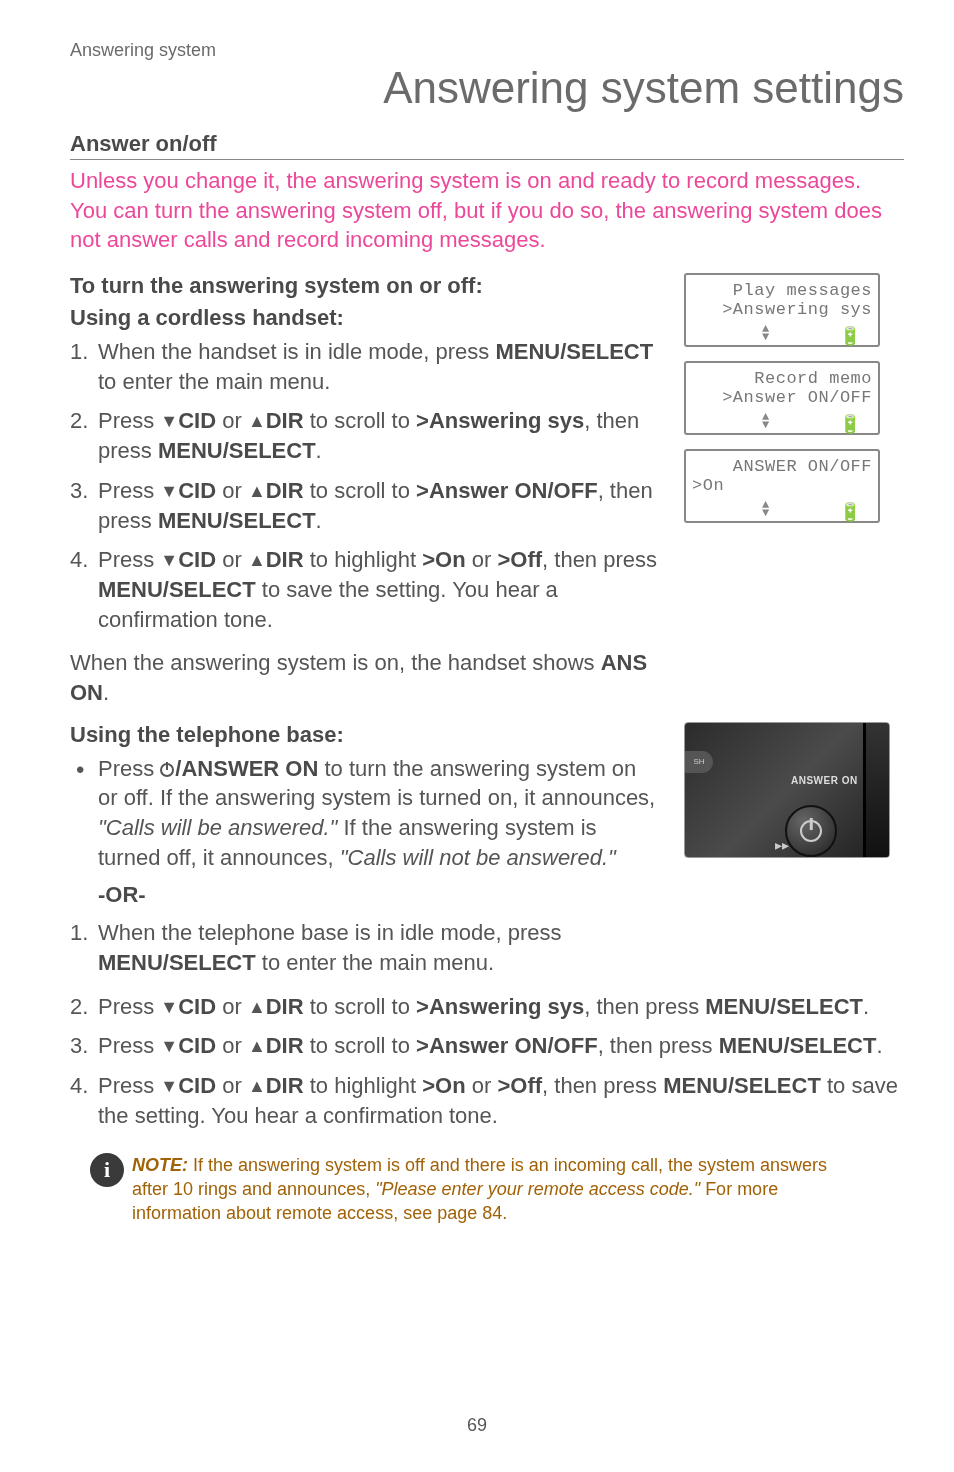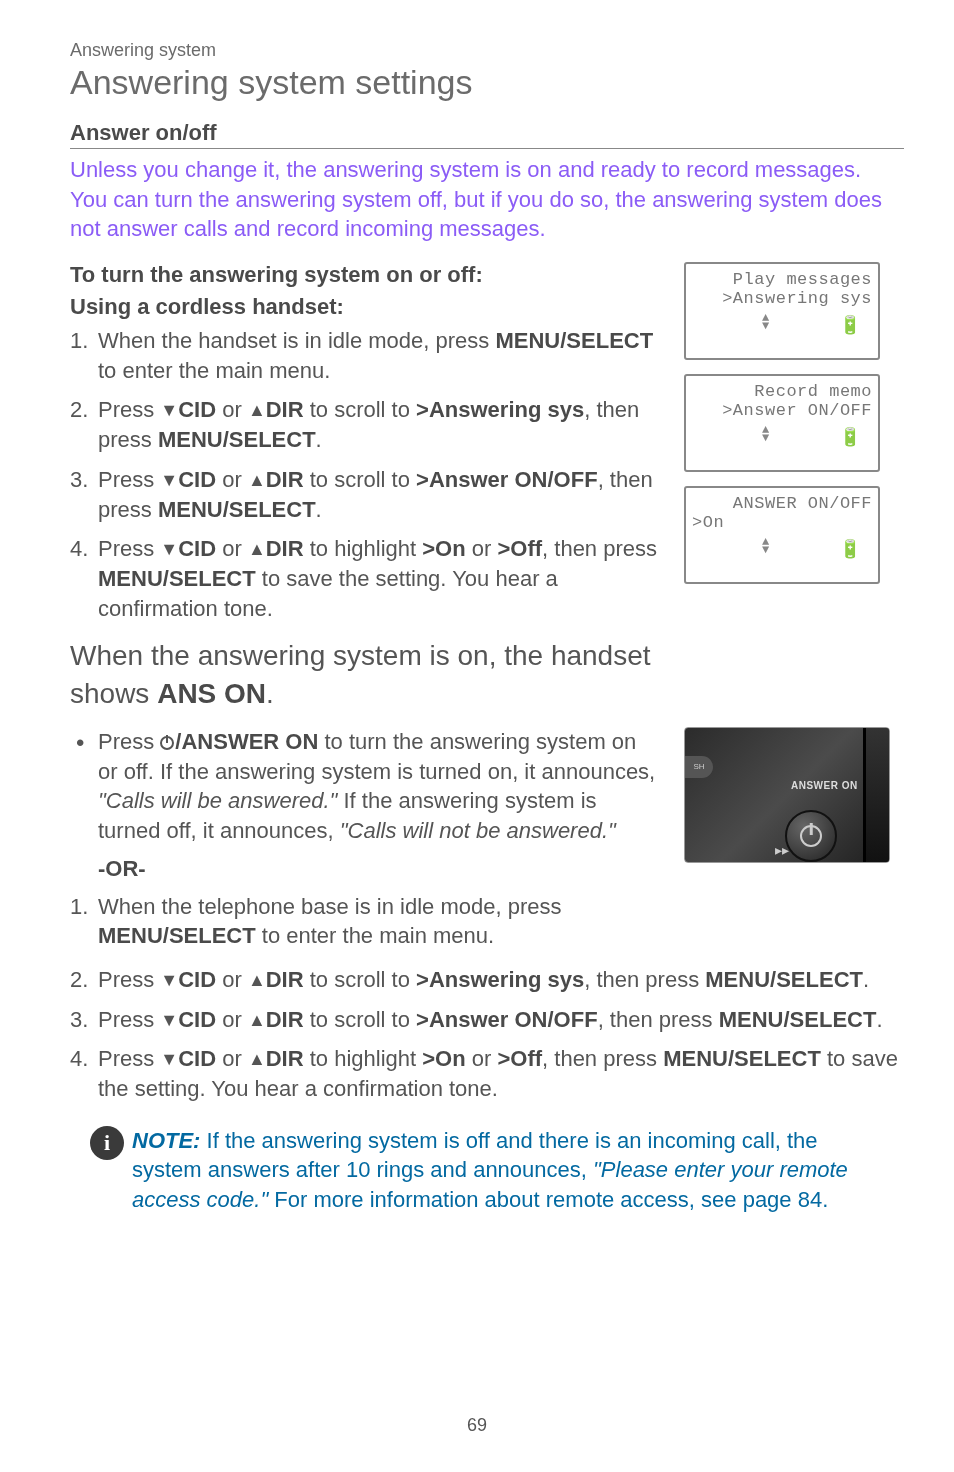--- a/index.html
+++ b/index.html
@@ -1,56 +1,56 @@
 <!DOCTYPE html>
 <html><head>
 <meta charset="utf-8">
 <style>
   * { box-sizing: border-box; margin: 0; padding: 0; }
   html, body { width: 954px; height: 1472px; font-family: "Helvetica Neue", Arial, sans-serif; color: #4a4a4a; background: #fff; }
   .page { padding: 40px 50px 4px 70px; position: relative; height: 100%; }
   .breadcrumb { font-size: 18px; color: #6b6b6b; margin-bottom: 2px; }
-  .page-title { font-size: 34px; font-weight: 400; color: #6b6b6b; margin-bottom: 18px; }
+  .page-title { font-size: 44px; font-weight: 400; color: #6b6b6b; margin-bottom: 18px; text-align: right; }
   .sec-heading { font-size: 22px; font-weight: 700; color: #4a4a4a; border-bottom: 1px solid #888; padding-bottom: 2px; margin-bottom: 6px; }
-  .intro { font-size: 22px; line-height: 1.35; color: #8b5cf6; margin-bottom: 18px; max-width: 820px; }
+  .intro { font-size: 22px; line-height: 1.35; color: #ec4899; margin-bottom: 18px; max-width: 820px; }
   .sub-heading { font-size: 22px; font-weight: 700; color: #4a4a4a; margin-bottom: 6px; }
   .content-row { display: flex; gap: 26px; }
   .left { flex: 1; }
   .right { width: 220px; }
   ol.steps { list-style: none; counter-reset: step; margin-bottom: 14px; }
   ol.steps > li { font-size: 22px; line-height: 1.35; color: #555; margin-bottom: 10px; padding-left: 28px; position: relative; }
   ol.steps > li::before { counter-increment: step; content: counter(step) "."; position: absolute; left: 0; }
   .bullets { list-style: none; margin-bottom: 10px; }
   .bullets > li { font-size: 22px; line-height: 1.35; color: #555; padding-left: 28px; position: relative; margin-bottom: 6px; }
   .bullets > li::before { content: "•"; position: absolute; left: 6px; font-size: 24px; }
   .b { font-weight: 700; color: #4a4a4a; }
   .sc { font-variant: small-caps; }
   .i { font-style: italic; }
-  .para { font-size: 28px; line-height: 1.35; color: #555; margin-bottom: 14px; }
+  .para { font-size: 22px; line-height: 1.35; color: #555; margin-bottom: 14px; }
   .or { font-weight: 700; font-size: 22px; padding-left: 28px; margin-bottom: 10px; }
   .tri { display: inline-block; font-size: 18px; vertical-align: 1px; }
-  .lcd { border: 2px solid #888; border-radius: 3px; width: 196px; height: 98px; margin-bottom: 14px; padding: 6px 6px 4px 6px; background: #fff; font-family: "Courier New", monospace; color: #777; position: relative; }
+  .lcd { border: 2px solid #888; border-radius: 3px; width: 196px; height: 74px; margin-bottom: 14px; padding: 6px 6px 4px 6px; background: #fff; font-family: "Courier New", monospace; color: #777; position: relative; }
   .lcd-line { font-size: 17px; letter-spacing: 0.5px; white-space: pre; text-align: right; }
   .lcd-line.left-align { text-align: left; }
   .lcd-icons { display: flex; justify-content: space-between; padding: 6px 10px 0 10px; font-size: 16px; color: #888; }
   .arrow-stack { display: inline-flex; flex-direction: column; line-height: 8px; font-size: 12px; align-items: center; margin-left: 60px; }
   .batt { font-size: 18px; }
   .base-img { width: 206px; height: 136px; background: linear-gradient(135deg, #2b2b2b 0%, #4b4b4b 50%, #1e1e1e 100%); border: 1px solid #999; border-radius: 4px; position: relative; overflow: hidden; }
   .base-label-answer { position: absolute; top: 52px; left: 106px; font-size: 10px; color: #ddd; font-weight: 700; letter-spacing: 0.5px; }
   .base-btn { position: absolute; top: 82px; left: 100px; width: 52px; height: 52px; border-radius: 50%; background: radial-gradient(circle at 35% 30%, #666, #222); border: 2px solid #111; display: flex; align-items: center; justify-content: center; }
   .pwr { width: 22px; height: 22px; border: 2.5px solid #ccc; border-radius: 50%; position: relative; }
   .pwr::after { content: ""; position: absolute; top: -4px; left: 50%; width: 2.5px; height: 12px; background: #ccc; transform: translateX(-50%); }
   .base-label-record { position: absolute; top: 148px; left: 26px; font-size: 10px; color: #ccc; font-weight: 700; }
   .base-dot { position: absolute; top: 162px; left: 46px; width: 8px; height: 8px; background: #222; border-radius: 50%; border: 1px solid #555; }
   .base-tab { position: absolute; top: 28px; left: 0; width: 28px; height: 22px; background: #555; border-radius: 0 12px 12px 0; display:flex; align-items:center; justify-content:center; font-size:8px; color:#ccc; }
   .base-edge { position: absolute; right: 0; top: 0; bottom: 0; width: 26px; background: linear-gradient(#333,#111); border-left: 3px solid #000; }
   .base-ff { position: absolute; bottom: 4px; left: 90px; color: #ccc; font-size: 14px; }
   .note-row { display: flex; align-items: flex-start; gap: 8px; margin-top: 22px; padding-left: 20px; padding-right: 40px; }
   .note-icon { width: 34px; height: 34px; border-radius: 50%; background: #3a3a3a; color: #fff; font-weight: 700; font-size: 22px; display: flex; align-items: center; justify-content: center; font-family: Georgia, serif; flex-shrink: 0; }
-  .note-text { font-size: 22px; line-height: 1.35; color: #0369a1; }
+  .note-text { font-size: 18px; line-height: 1.35; color: #a16207; }
   .note-text .lbl { font-weight: 700; font-style: italic; }
   .pageno { position: absolute; bottom: 36px; left: 0; right: 0; text-align: center; font-size: 18px; color: #555; }
   .power-glyph { display: inline-block; width: 14px; height: 14px; border: 2px solid #555; border-radius: 50%; position: relative; vertical-align: -1px; margin-right:1px;}
   .power-glyph::after { content: ""; position: absolute; top: -3px; left: 50%; width: 2px; height: 8px; background: #555; transform: translateX(-50%); }
 </style>
 </head>
 <body>
 
 <div class="page">
   <div class="breadcrumb">Answering system</div>
@@ -116,20 +116,21 @@
               <span>▼</span>
             </span>
           <span class="batt">🔋</span>
         </div>
       </div>
     </div>
   </div>
 
   <div class="content-row">
     <div class="left">
+      <div class="sub-heading">Using the telephone base:</div>
       <ul class="bullets">
         <li>
           <span>Press </span><span class="b"><span class="power-glyph"></span><span>/ANSWER ON</span></span><span> to turn the answering system on or off. If the answering system is turned on, it announces, </span><span class="i">"Calls will be answered."</span><span> If the answering system is turned off, it announces, </span><span class="i">"Calls will not be answered."</span>
         </li>
       </ul>
       <div class="or">-OR-</div>
       <ol class="steps">
         <li>
           <span>When the telephone base is in idle mode, press </span><span class="b">MENU/SELECT</span><span> to enter the main menu.</span>
         </li>

